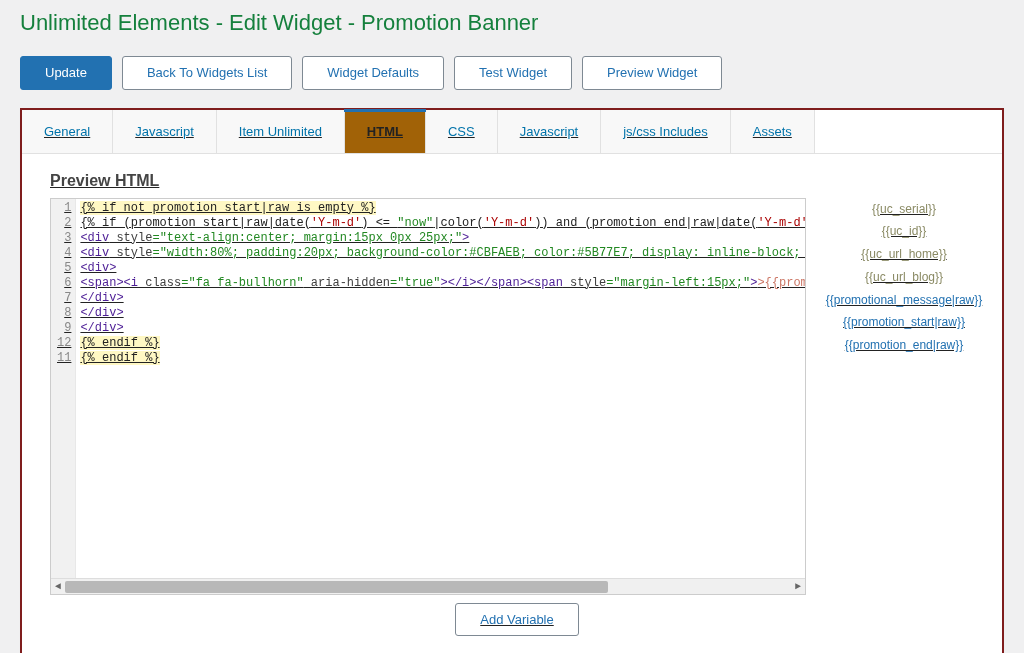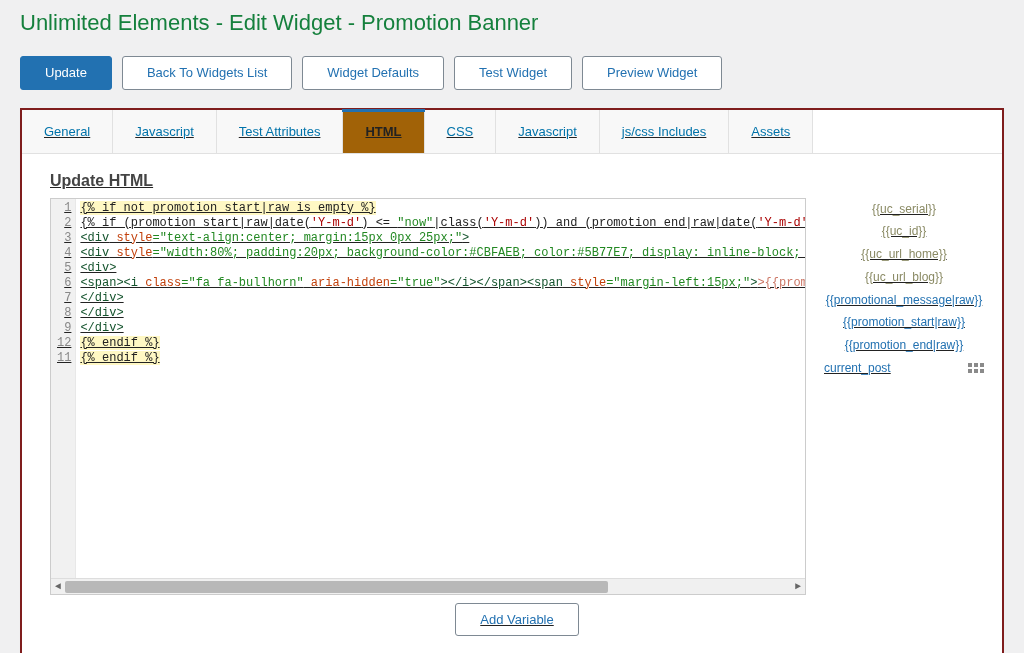--- a/index.html
+++ b/index.html
@@ -119,22 +119,22 @@
     flex-shrink: 0;
   }
   .gutter div { line-height: 15px; font-size: 12px; }
   .code-content {
     padding: 2px 4px;
     overflow: hidden;
     flex:1;
   }
   .code-content div { line-height: 15px; height: 15px; }
   .hl-brace { background: #fff8c4; text-align: center; }
-  .hl-tag { color: #14532d; }
-  .hl-attr { color: #c2410c; }
+  .hl-tag { color: #4c1d95; }
+  .hl-attr { color: #404040; }
   .hl-str { color: #228822; }
   .hl-red { color: #aa0000; }
   .hl-tok { color: #cc7766; }
   .scroll-x {
     height: 16px;
     background: #f0f0f0;
     position: relative;
     border-top: 1px solid #ddd;
     flex-shrink:0;
   }
@@ -195,51 +195,51 @@
     <button class="btn">Widget Defaults</button>
     <button class="btn">Test Widget</button>
     <button class="btn">Preview Widget</button>
     <div class="spacer"></div>
   </div>
 
   <div class="tabs-panel">
     <div class="tabs">
       <div class="tab">General</div>
       <div class="tab">Javascript</div>
-      <div class="tab">Test Attributes</div>
+      <div class="tab">Item Unlimited</div>
       <div class="tab active">HTML</div>
       <div class="tab">CSS</div>
       <div class="tab">Javascript</div>
       <div class="tab">js/css Includes</div>
       <div class="tab">Assets</div>
     </div>
 
     <div class="panel-body">
-      <div class="section-title">Update HTML</div>
+      <div class="section-title">Preview HTML</div>
 
       <div class="editor-row">
         <div class="code-editor">
           <div class="code-inner">
             <div class="code-lines">
               <div class="gutter">
                 <div>1</div>
                   <div>2</div>
                   <div>3</div>
                   <div>4</div>
                   <div>5</div>
                   <div>6</div>
                   <div>7</div>
                   <div>8</div>
                   <div>9</div>
                   <div>12</div>
                   <div>11</div>
               </div>
               <div class="code-content">
                 <div><span class="hl-brace">{% if not promotion_start|raw is empty %}</span></div>
-                <div><span>{% if (promotion_start|raw|date(</span><span class="hl-red">'Y-m-d'</span><span>) &lt;= </span><span class="hl-str">"now"</span><span>|class(</span><span class="hl-red">'Y-m-d'</span><span>)) and (promotion_end|raw|date(</span><span class="hl-red">'Y-m-d'</span><span>) &gt;= </span></div>
+                <div><span>{% if (promotion_start|raw|date(</span><span class="hl-red">'Y-m-d'</span><span>) &lt;= </span><span class="hl-str">"now"</span><span>|color(</span><span class="hl-red">'Y-m-d'</span><span>)) and (promotion_end|raw|date(</span><span class="hl-red">'Y-m-d'</span><span>) &gt;= </span></div>
                 <div><span class="hl-tag">&lt;div</span><span class="hl-attr"> style</span><span class="hl-str">="text-align:center; margin:15px 0px 25px;"</span><span class="hl-tag">&gt;</span></div>
                 <div><span class="hl-tag">  &lt;div</span><span class="hl-attr"> style</span><span class="hl-str">="width:80%; padding:20px; background-color:#CBFAEB; color:#5B77E7; display: inline-block; border-radi</span></div>
                 <div><span class="hl-tag">    &lt;div&gt;</span></div>
                 <div><span class="hl-tag">      &lt;span&gt;&lt;i</span><span class="hl-attr"> class</span><span class="hl-str">="fa fa-bullhorn"</span><span class="hl-attr"> aria-hidden</span><span class="hl-str">="true"</span><span class="hl-tag">&gt;&lt;/i&gt;&lt;/span&gt;&lt;span</span><span class="hl-attr"> style</span><span class="hl-str">="margin-left:15px;"</span><span class="hl-tag">&gt;</span><span class="hl-tok">&gt;{{promotional_</span></div>
                 <div><span class="hl-tag">    &lt;/div&gt;</span></div>
                 <div><span class="hl-tag">  &lt;/div&gt;</span></div>
                 <div><span class="hl-tag">&lt;/div&gt;</span></div>
                 <div><span class="hl-brace">{% endif %}</span></div>
                 <div><span class="hl-brace">{% endif %}</span></div>
               </div>
@@ -253,31 +253,20 @@
         </div>
 
         <div class="vars">
           <a class="var-gray">{{uc_serial}}</a>
           <a class="var-gray">{{uc_id}}</a>
           <a class="var-gray">{{uc_url_home}}</a>
           <a class="var-gray">{{uc_url_blog}}</a>
           <a class="var-blue">{{promotional_message|raw}}</a>
           <a class="var-blue">{{promotion_start|raw}}</a>
           <a class="var-blue">{{promotion_end|raw}}</a>
-          <div class="current-post-row">
-            <a class="var-blue">current_post</a>
-            <span class="grip-icon">
-              <span></span>
-                <span></span>
-                <span></span>
-                <span></span>
-                <span></span>
-                <span></span>
-            </span>
-          </div>
         </div>
       </div>
 
       <div class="footer-actions">
         <button class="btn">Add Variable</button>
       </div>
     </div>
   </div>
 </div>
 

